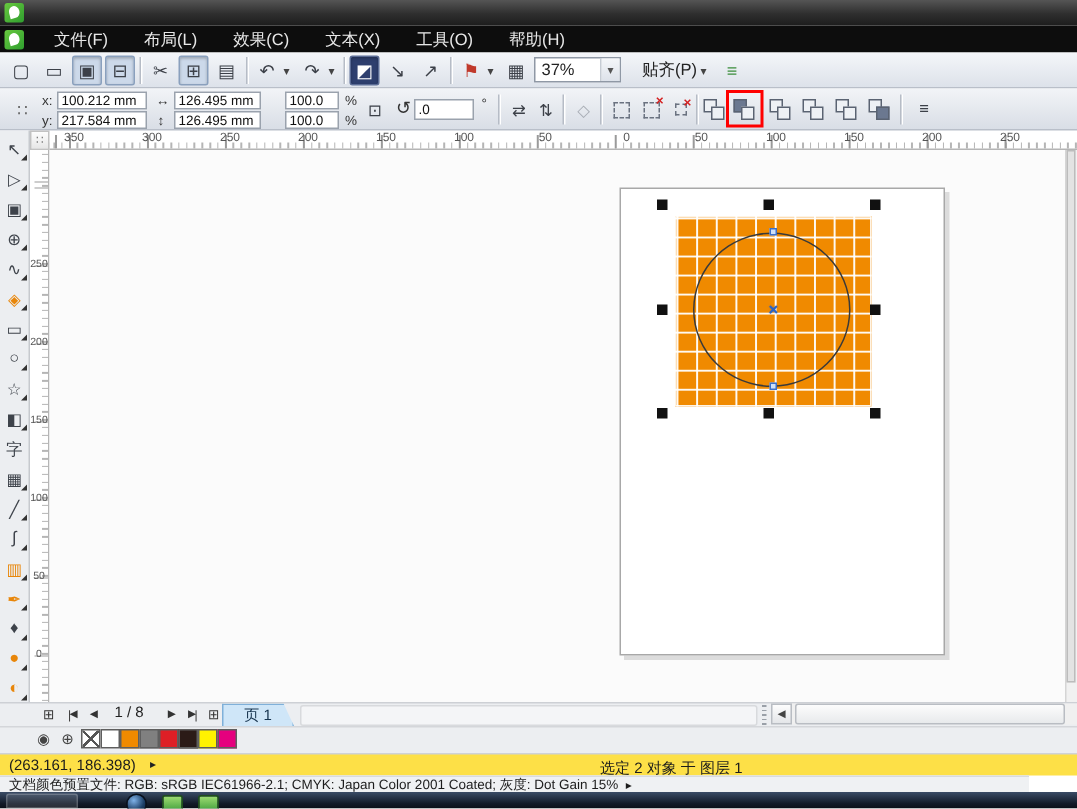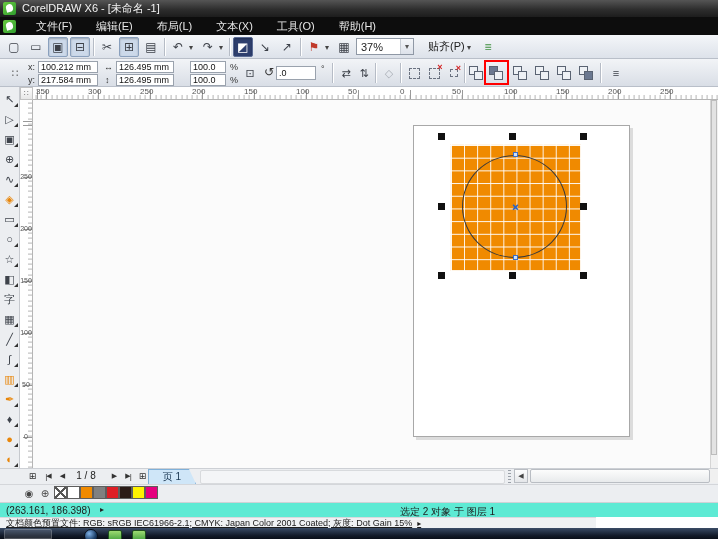--- a/index.html
+++ b/index.html
@@ -59,21 +59,21 @@
   
   #ruler-corner { left:20px; top:87px; width:13px; height:13px;
     background:linear-gradient(#fdfdfd,#e7e7e7); border:1px solid #c2c2c2; font-size:8px; color:#777;
     display:flex; align-items:center; justify-content:center; }
   #hruler { left:33px; top:87px; width:685px; height:13px;
     background:linear-gradient(#fdfdfd,#e9e9e9); border-bottom:1px solid #b5b5b5;
     background-image:
       repeating-linear-gradient(90deg,#9a9a9a 0 1px,transparent 1px 52px),
       repeating-linear-gradient(90deg,#b5b5b5 0 1px,transparent 1px 5.2px);
     background-size:100% 9px,100% 4px; background-position:13px 100%,2.6px 100%; background-repeat:repeat-x; }
-  .hlab { position:absolute; top:0; width:20px; text-align:left; font-size:8px; color:#555; }
+  .hlab { position:absolute; top:0; width:20px; text-align:right; font-size:8px; color:#555; }
   #vruler { left:20px; top:100px; width:13px; height:368px;
     background:linear-gradient(90deg,#fdfdfd,#e9e9e9); border-right:1px solid #b5b5b5;
     background-image:
       repeating-linear-gradient(180deg,#9a9a9a 0 1px,transparent 1px 52px),
       repeating-linear-gradient(180deg,#b5b5b5 0 1px,transparent 1px 5.2px);
     background-size:9px 100%,4px 100%; background-position:100% 25px,100% 2.6px; background-repeat:repeat-y; }
   .vlab { position:absolute; left:0; width:12px; text-align:center; font-size:7px; color:#555; }
 
   
   #toolbox { left:0; top:87px; width:20px; height:397px; background:#eceef1; border-right:1px solid #c6c9ce;
@@ -127,52 +127,51 @@
 
   
   #paletterow { left:0; top:484px; width:718px; height:18px; background:#eceef1; border-top:1px solid #d4d6da; }
   .palicon { position:absolute; top:486px; width:14px; height:14px; display:flex; align-items:center;
     justify-content:center; font-size:10px; color:#444; }
   .swatch { position:absolute; top:486px; width:13px; height:13px; border:1px solid #5e5e5e; }
   .swatch.none { background:#fff; background-image:linear-gradient(45deg,transparent 45%,#555 45%,#555 55%,transparent 55%),
     linear-gradient(-45deg,transparent 45%,#555 45%,#555 55%,transparent 55%); }
 
   
-  #status1 { left:0; top:502px; width:718px; height:15px; background:#5eead4; border-top:1px solid #cfd2d6;
+  #status1 { left:0; top:502px; width:718px; height:15px; background:#fde047; border-top:1px solid #cfd2d6;
     font-size:10px; color:#1c1c1c; }
   #status1 .coords { position:absolute; left:6px; top:2px; }
   #status1 .expand { position:absolute; left:100px; top:2px; font-size:8px; color:#222; }
   #status1 .selection { position:absolute; left:400px; top:2px; }
-  #status2 { left:0; top:517px; width:596px; height:11px; background:#eff1f3; border-top:1px solid #d8dade;
-    font-size:9px; color:#1c1c1c; display:flex; align-items:center; padding-left:6px; gap:5px;text-decoration:underline; }
+  #status2 { left:0; top:517px; width:686px; height:11px; background:#eff1f3; border-top:1px solid #d8dade;
+    font-size:9px; color:#1c1c1c; display:flex; align-items:center; padding-left:6px; gap:5px; }
   #status2 .expand { font-size:8px; }
 
   
   #taskbar { left:0; top:528px; width:718px; height:11px;
     background:linear-gradient(#3a4c66,#121a28 70%,#0a0f18); }
   #start-orb { position:absolute; left:84px; top:529px; width:14px; height:14px; border-radius:50%;
     background:radial-gradient(circle at 35% 30%,#7fb2e8,#1c3e66 60%,#0a1b30); border:1px solid #09101c; }
   .task-icon { position:absolute; top:530px; width:14px; height:12px; border-radius:2px;
     background:linear-gradient(#9ddb72,#3f9e3a); border:1px solid #1f4f1d; }
   #taskbtn { position:absolute; left:4px; top:529px; width:48px; height:10px; border-radius:2px 2px 0 0;
     background:rgba(255,255,255,.12); border:1px solid rgba(255,255,255,.2); }
 </style>
 </head>
 <body>
 
 <div id="titlebar" class="abs">
   <span class="logo"></span>
-  <span>CorelDRAW X6 - [未命名 -1]</span>
 </div>
 
 <div id="menubar" class="abs">
   <span class="logo"></span>
   <span class="menu-item">文件(F)</span>
-  <span class="menu-item">编辑(E)</span>
   <span class="menu-item">布局(L)</span>
+  <span class="menu-item">效果(C)</span>
   <span class="menu-item">文本(X)</span>
   <span class="menu-item">工具(O)</span>
   <span class="menu-item">帮助(H)</span>
 </div>
 
 <div id="toolbar" class="abs"></div>
 <div class="tbtn" style="left:4px">▢</div>
 <div class="tbtn" style="left:26px">▭</div>
 <div class="tbtn pressed" style="left:48px">▣</div>
 <div class="tbtn pressed" style="left:70px">⊟</div>

